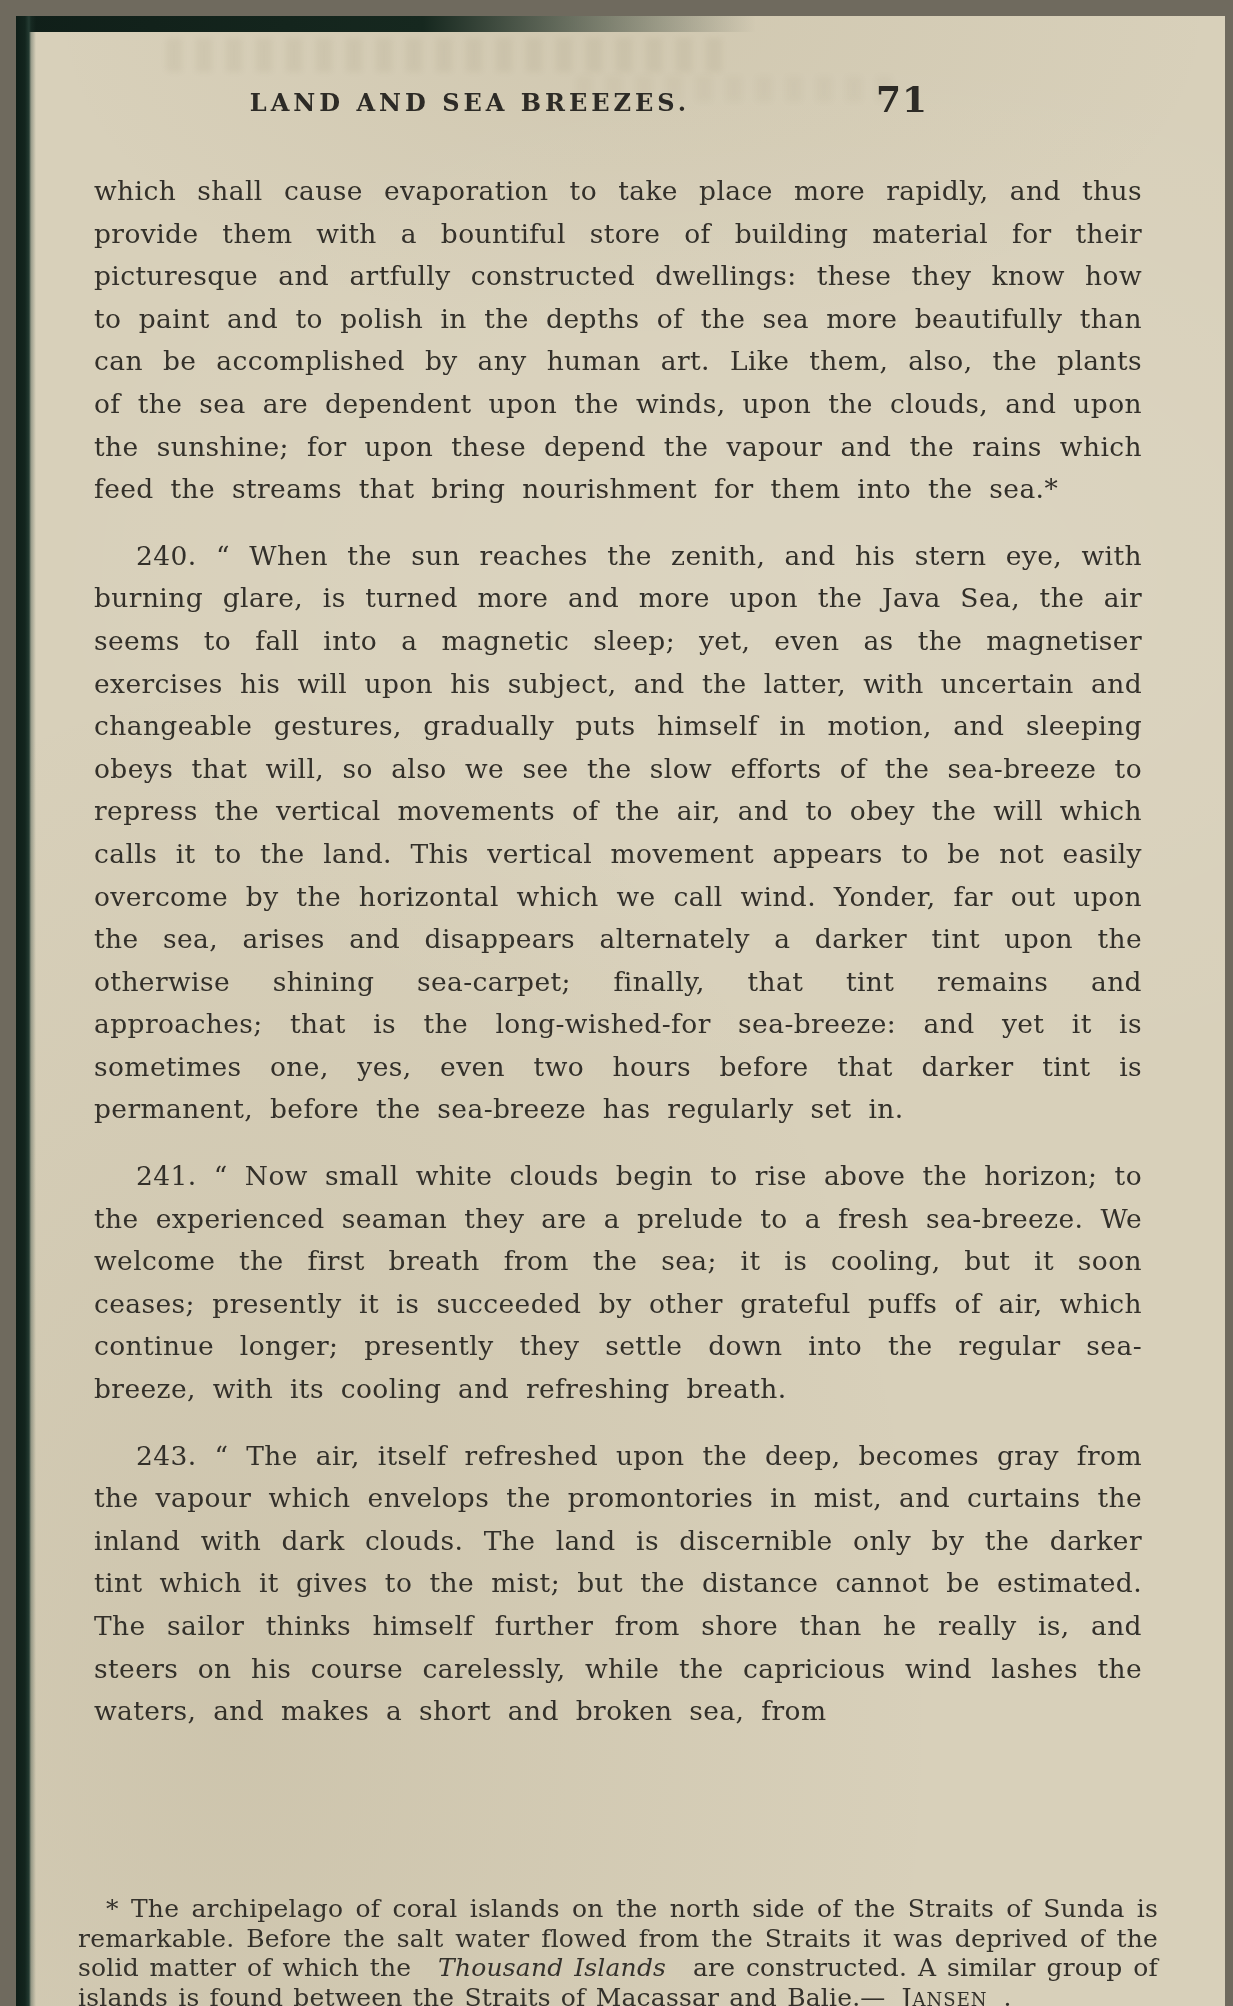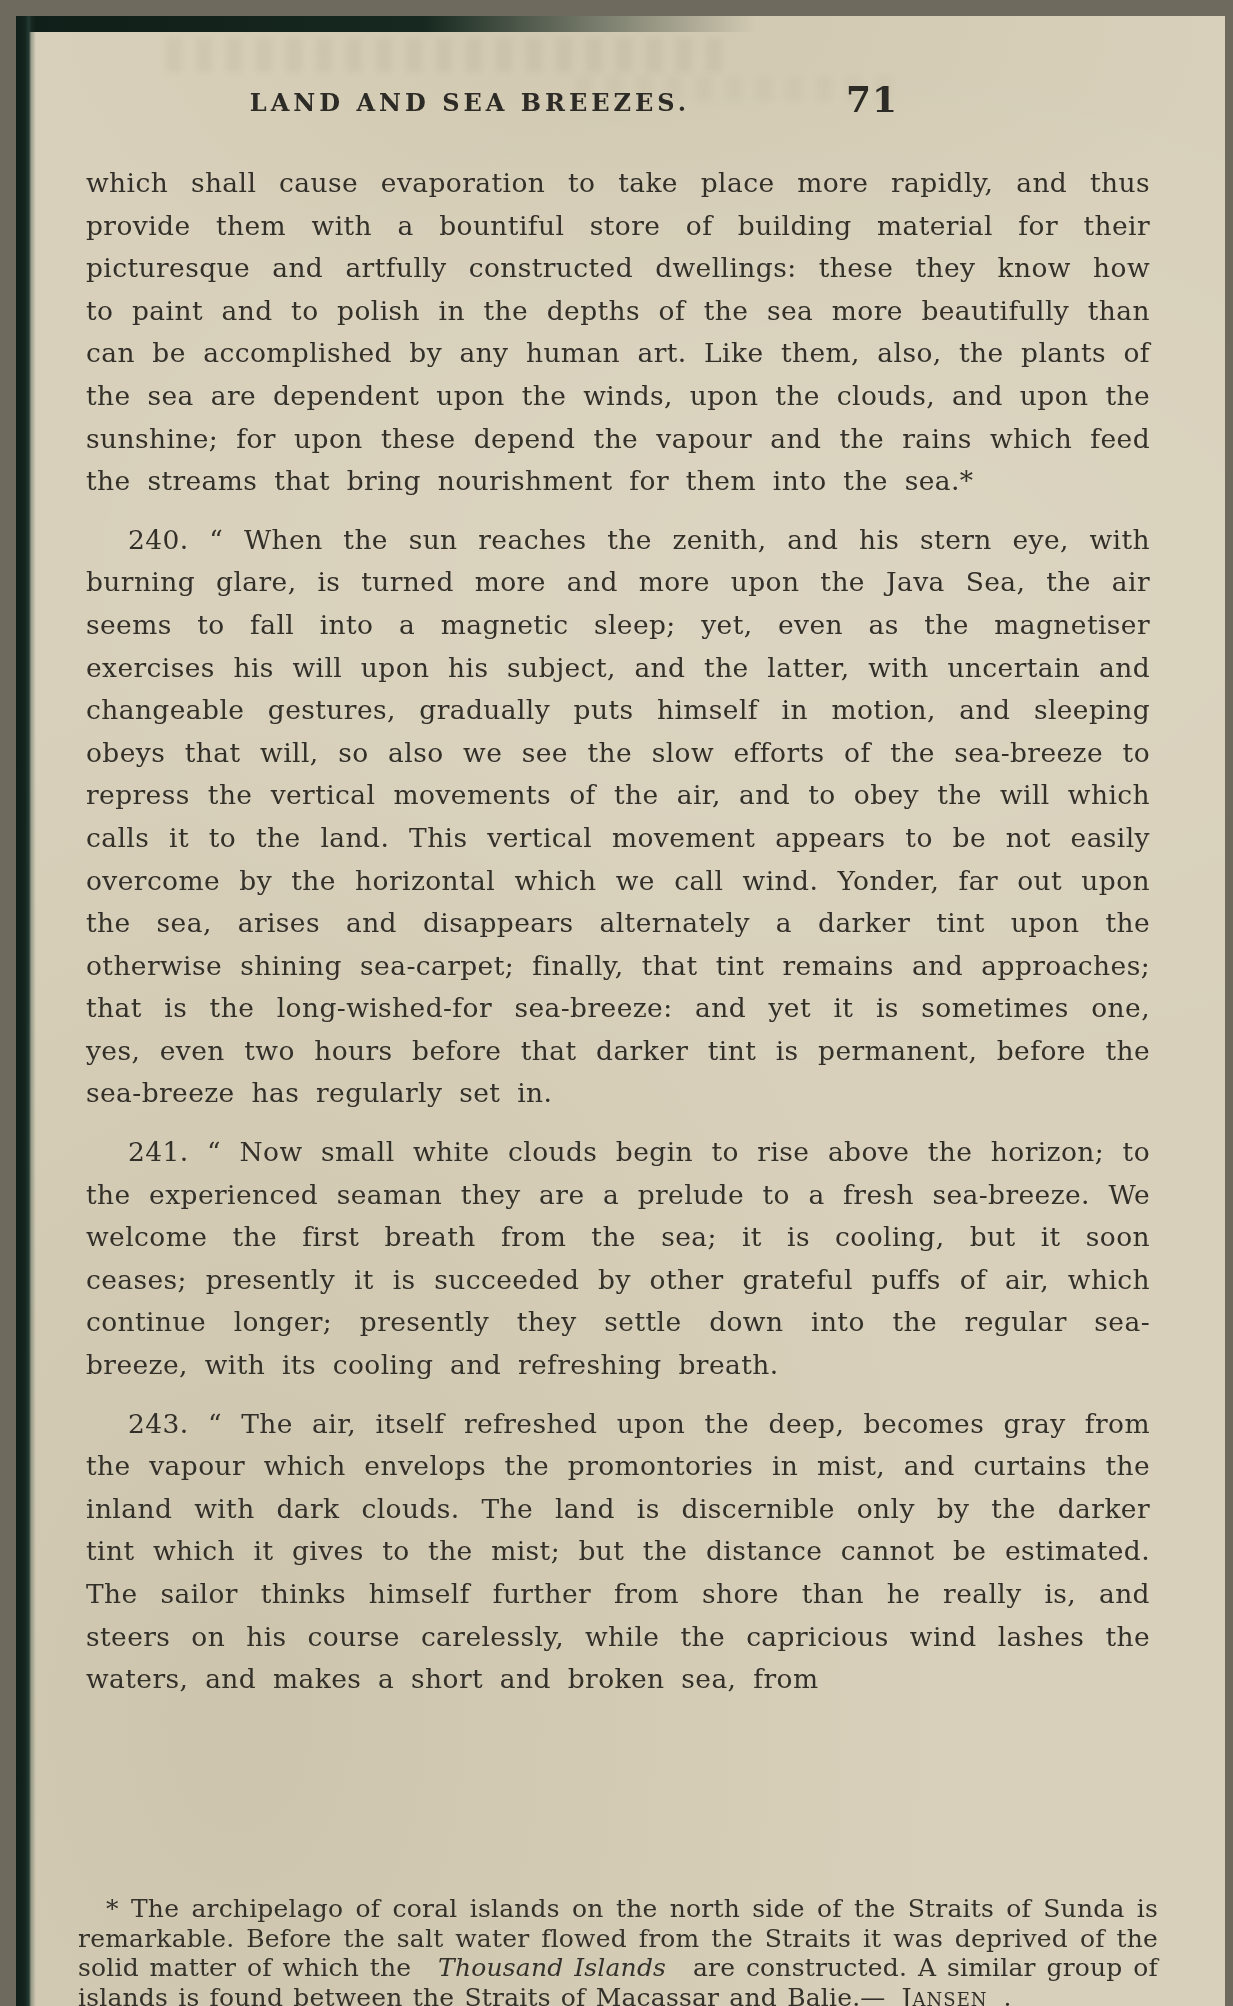--- a/index.html
+++ b/index.html
@@ -35,32 +35,32 @@
   .ghost-a { top:22px; left:150px; width:560px; height:34px; }
   .ghost-b { top:60px; left:560px; width:320px; height:26px; opacity:0.18; }
   .content { position:absolute; left:46px; top:44px; width:1112px; }
   .running-head { position:relative; height:70px; }
   .head-title {
     position:absolute; left:400px; top:12px; transform:translateX(-50%);
     font-size:24px; font-weight:700; letter-spacing:4px; color:#2d2b26;
     white-space:nowrap;
   }
   .folio {
-    position:absolute; left:768px; top:2px;
+    position:absolute; left:798px; top:2px;
     font-size:36px; font-weight:700; letter-spacing:1px; color:#2d2b26;
   }
   .body-text {
     margin-top:8px;
     font-size:26.5px;
     line-height:42.6px;
     text-align:justify;
     word-spacing:8px;
     letter-spacing:0.4px;
   }
-  .para { margin:0; }
+  .para { margin:8px; }
   .para.indent { text-indent:42px; }
   .footnote {
     position:absolute; left:46px; top:1862px; width:1112px;
     font-size:25px; line-height:29.5px;
     text-align:justify; word-spacing:2px; letter-spacing:0.2px;
     color:#34312b;
   }
   .footnote-text { text-indent:20px; }
   .footnote-text i { font-style:italic; }
   .smallcaps { font-variant:small-caps; letter-spacing:1px; }

